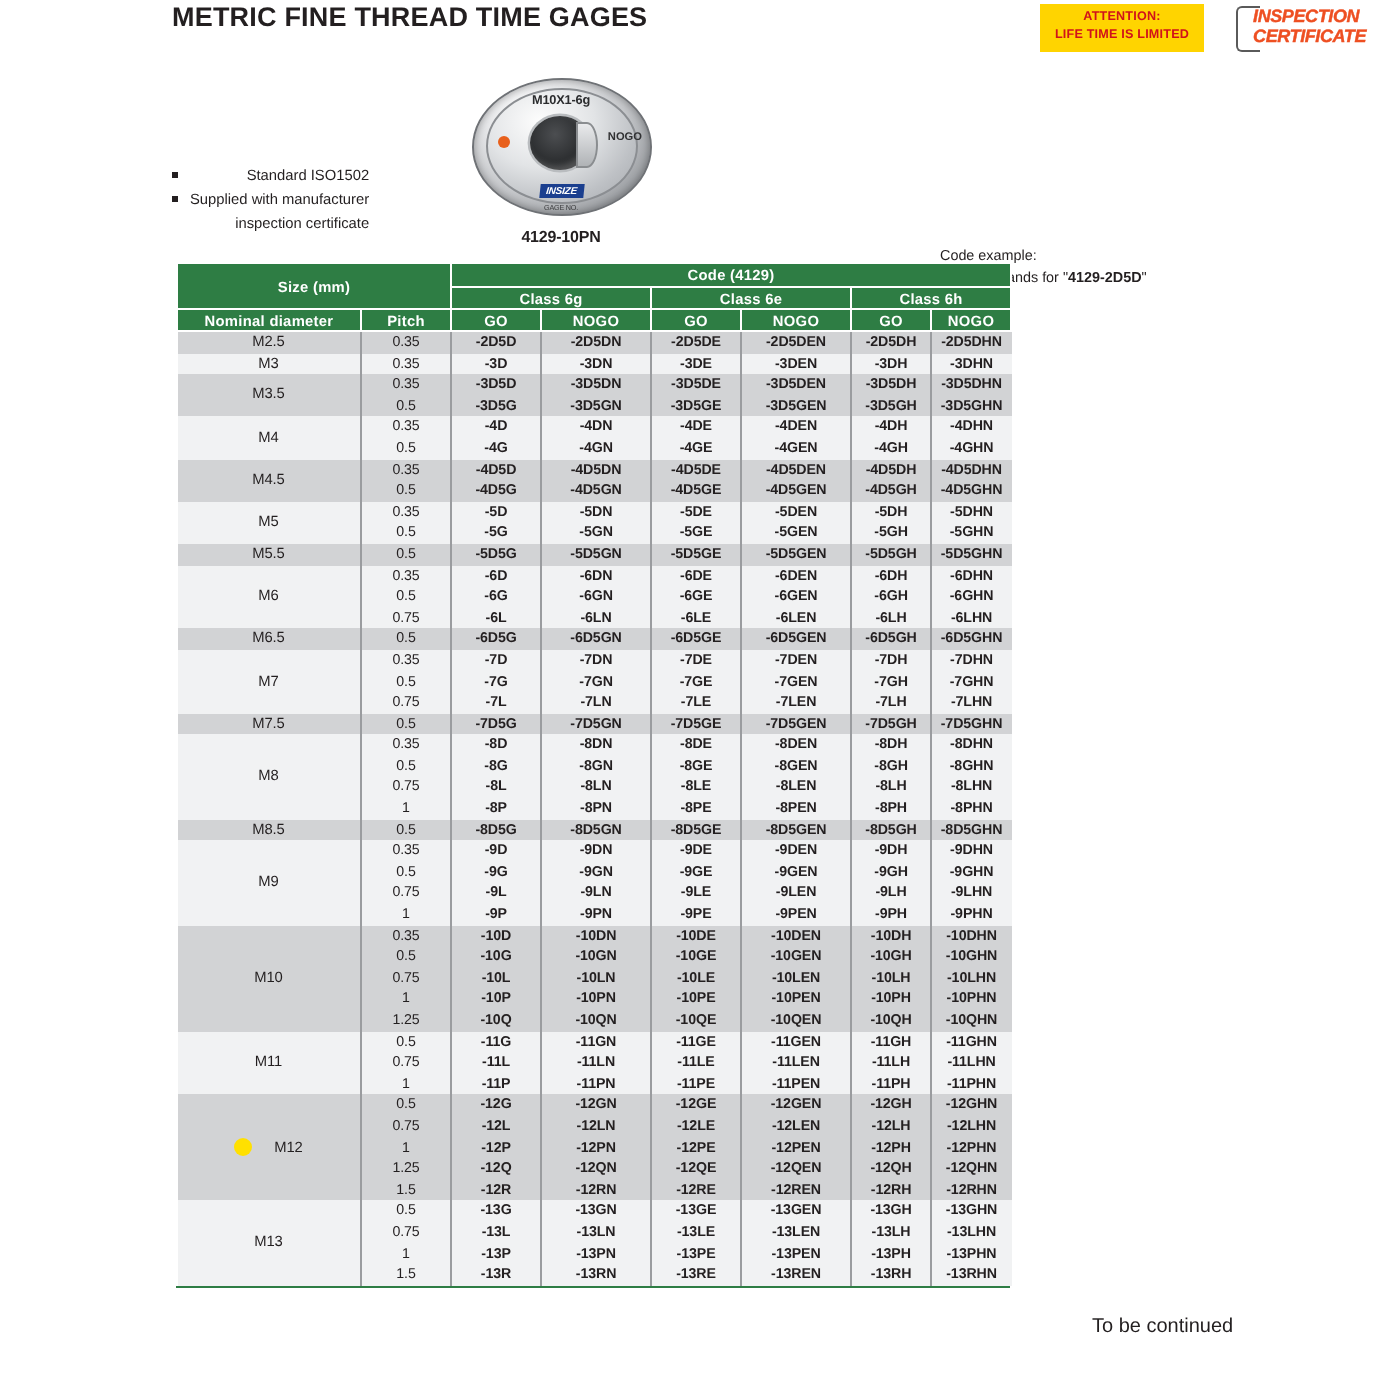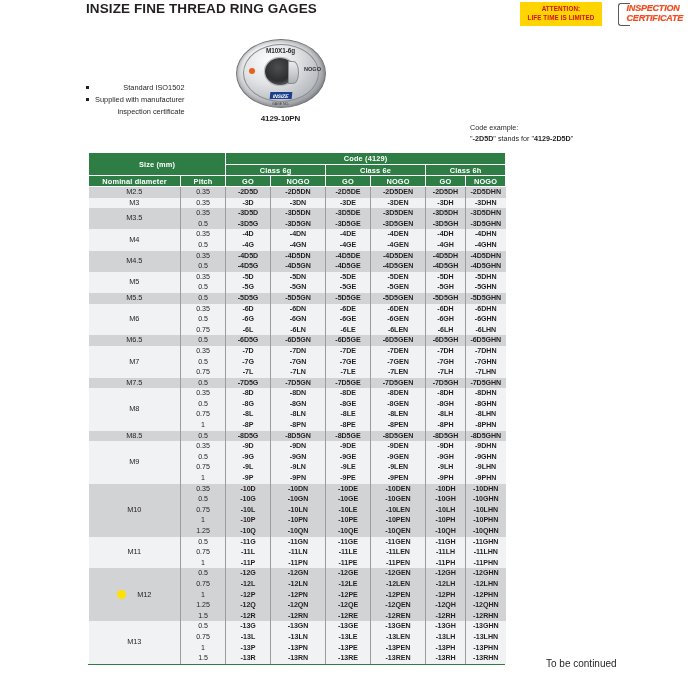--- a/index.html
+++ b/index.html
@@ -248,21 +248,21 @@
     font-size: 7.2px;
     line-height: 1.5;
     color: #231f20;
   }
   .code-example b { font-weight: bold; }
 
   
   .table-wrap {
     position: absolute;
     left: 88px;
-    top: 152px;
+    top: 131px;
     width: 417px;
   }
   table.spec {
     width: 100%;
     border-collapse: collapse;
     table-layout: fixed;
     font-size: 7.1px;
   }
   table.spec th,
   table.spec td {
@@ -338,21 +338,21 @@
     top: 658px;
     font-size: 10px;
     color: #231f20;
     white-space: nowrap;
   }
 </style>
 </head>
 <body>
 
 <div class="page-header">
-  <div class="page-title">INSIZE FINE THREAD RING GAGES</div>
+  <div class="page-title">METRIC FINE THREAD TIME GAGES</div>
 
   <div class="badges">
     <div class="badge-attention">
       <span>ATTENTION:</span><br>
       <span>LIFE TIME IS LIMITED</span>
     </div>
     <div class="badge-cert">
       <span class="bracket"></span>
       <span class="badge-cert-text">
         <span>INSPECTION</span><br>

